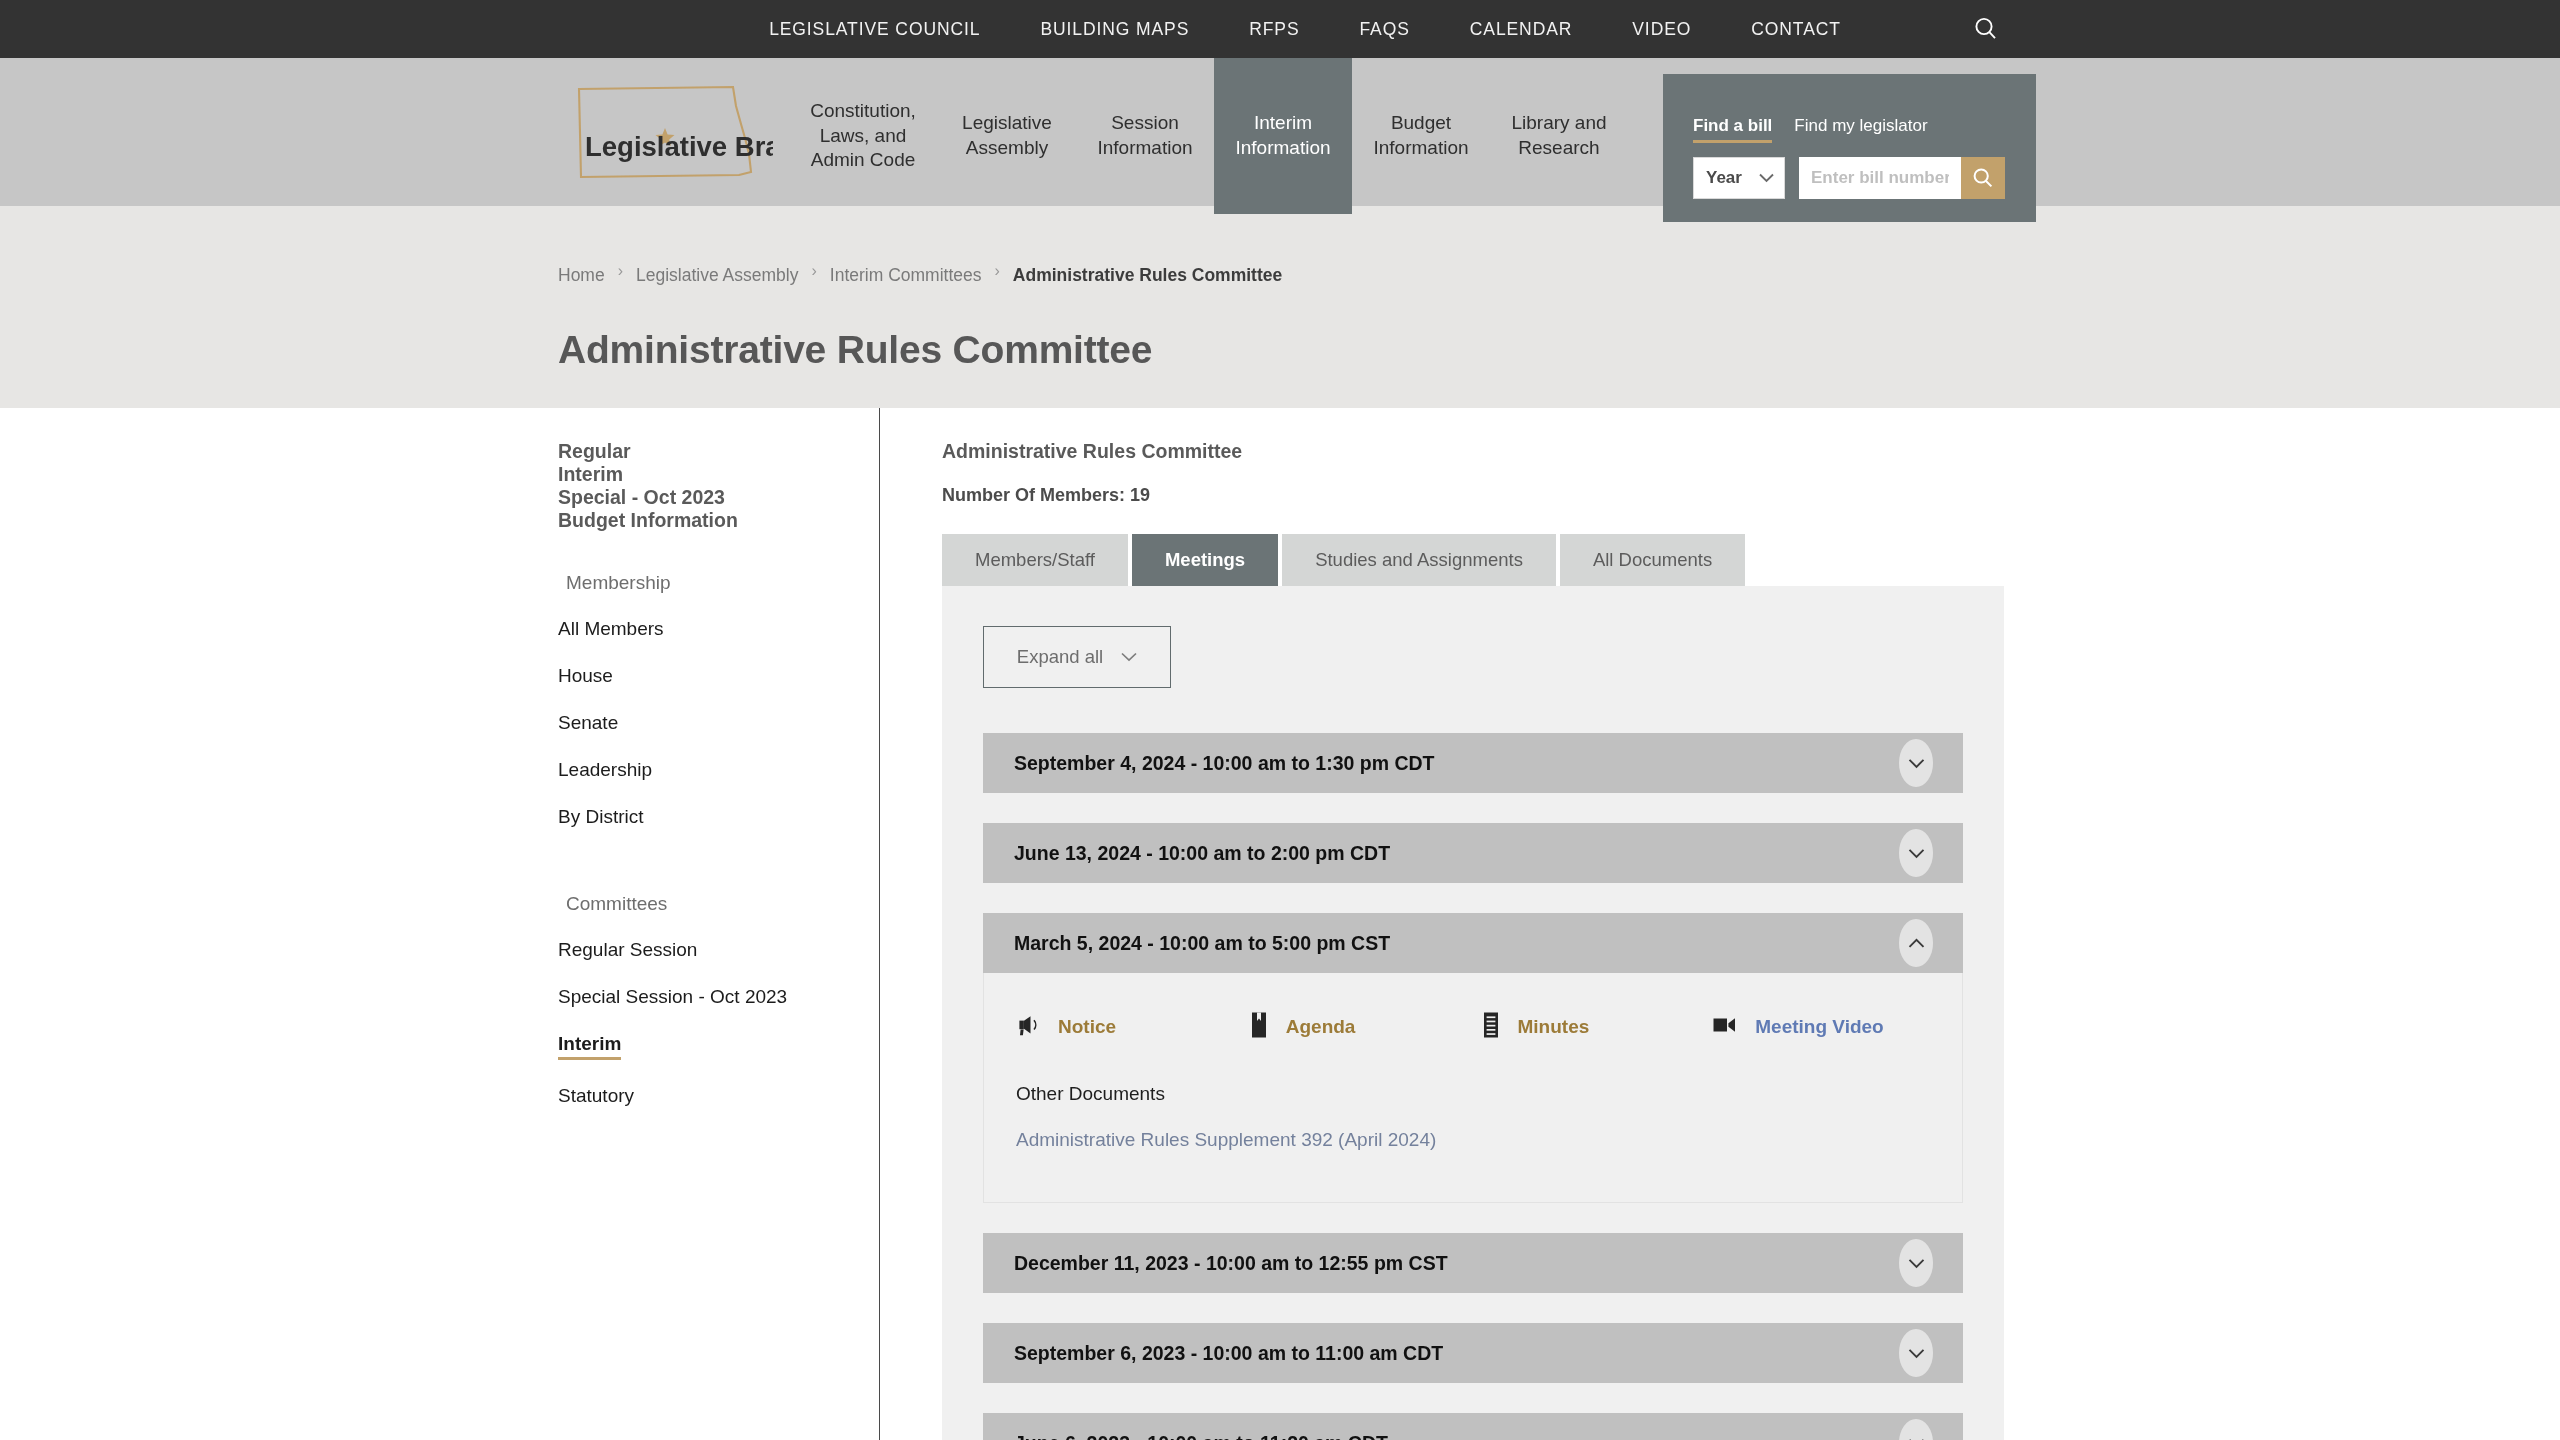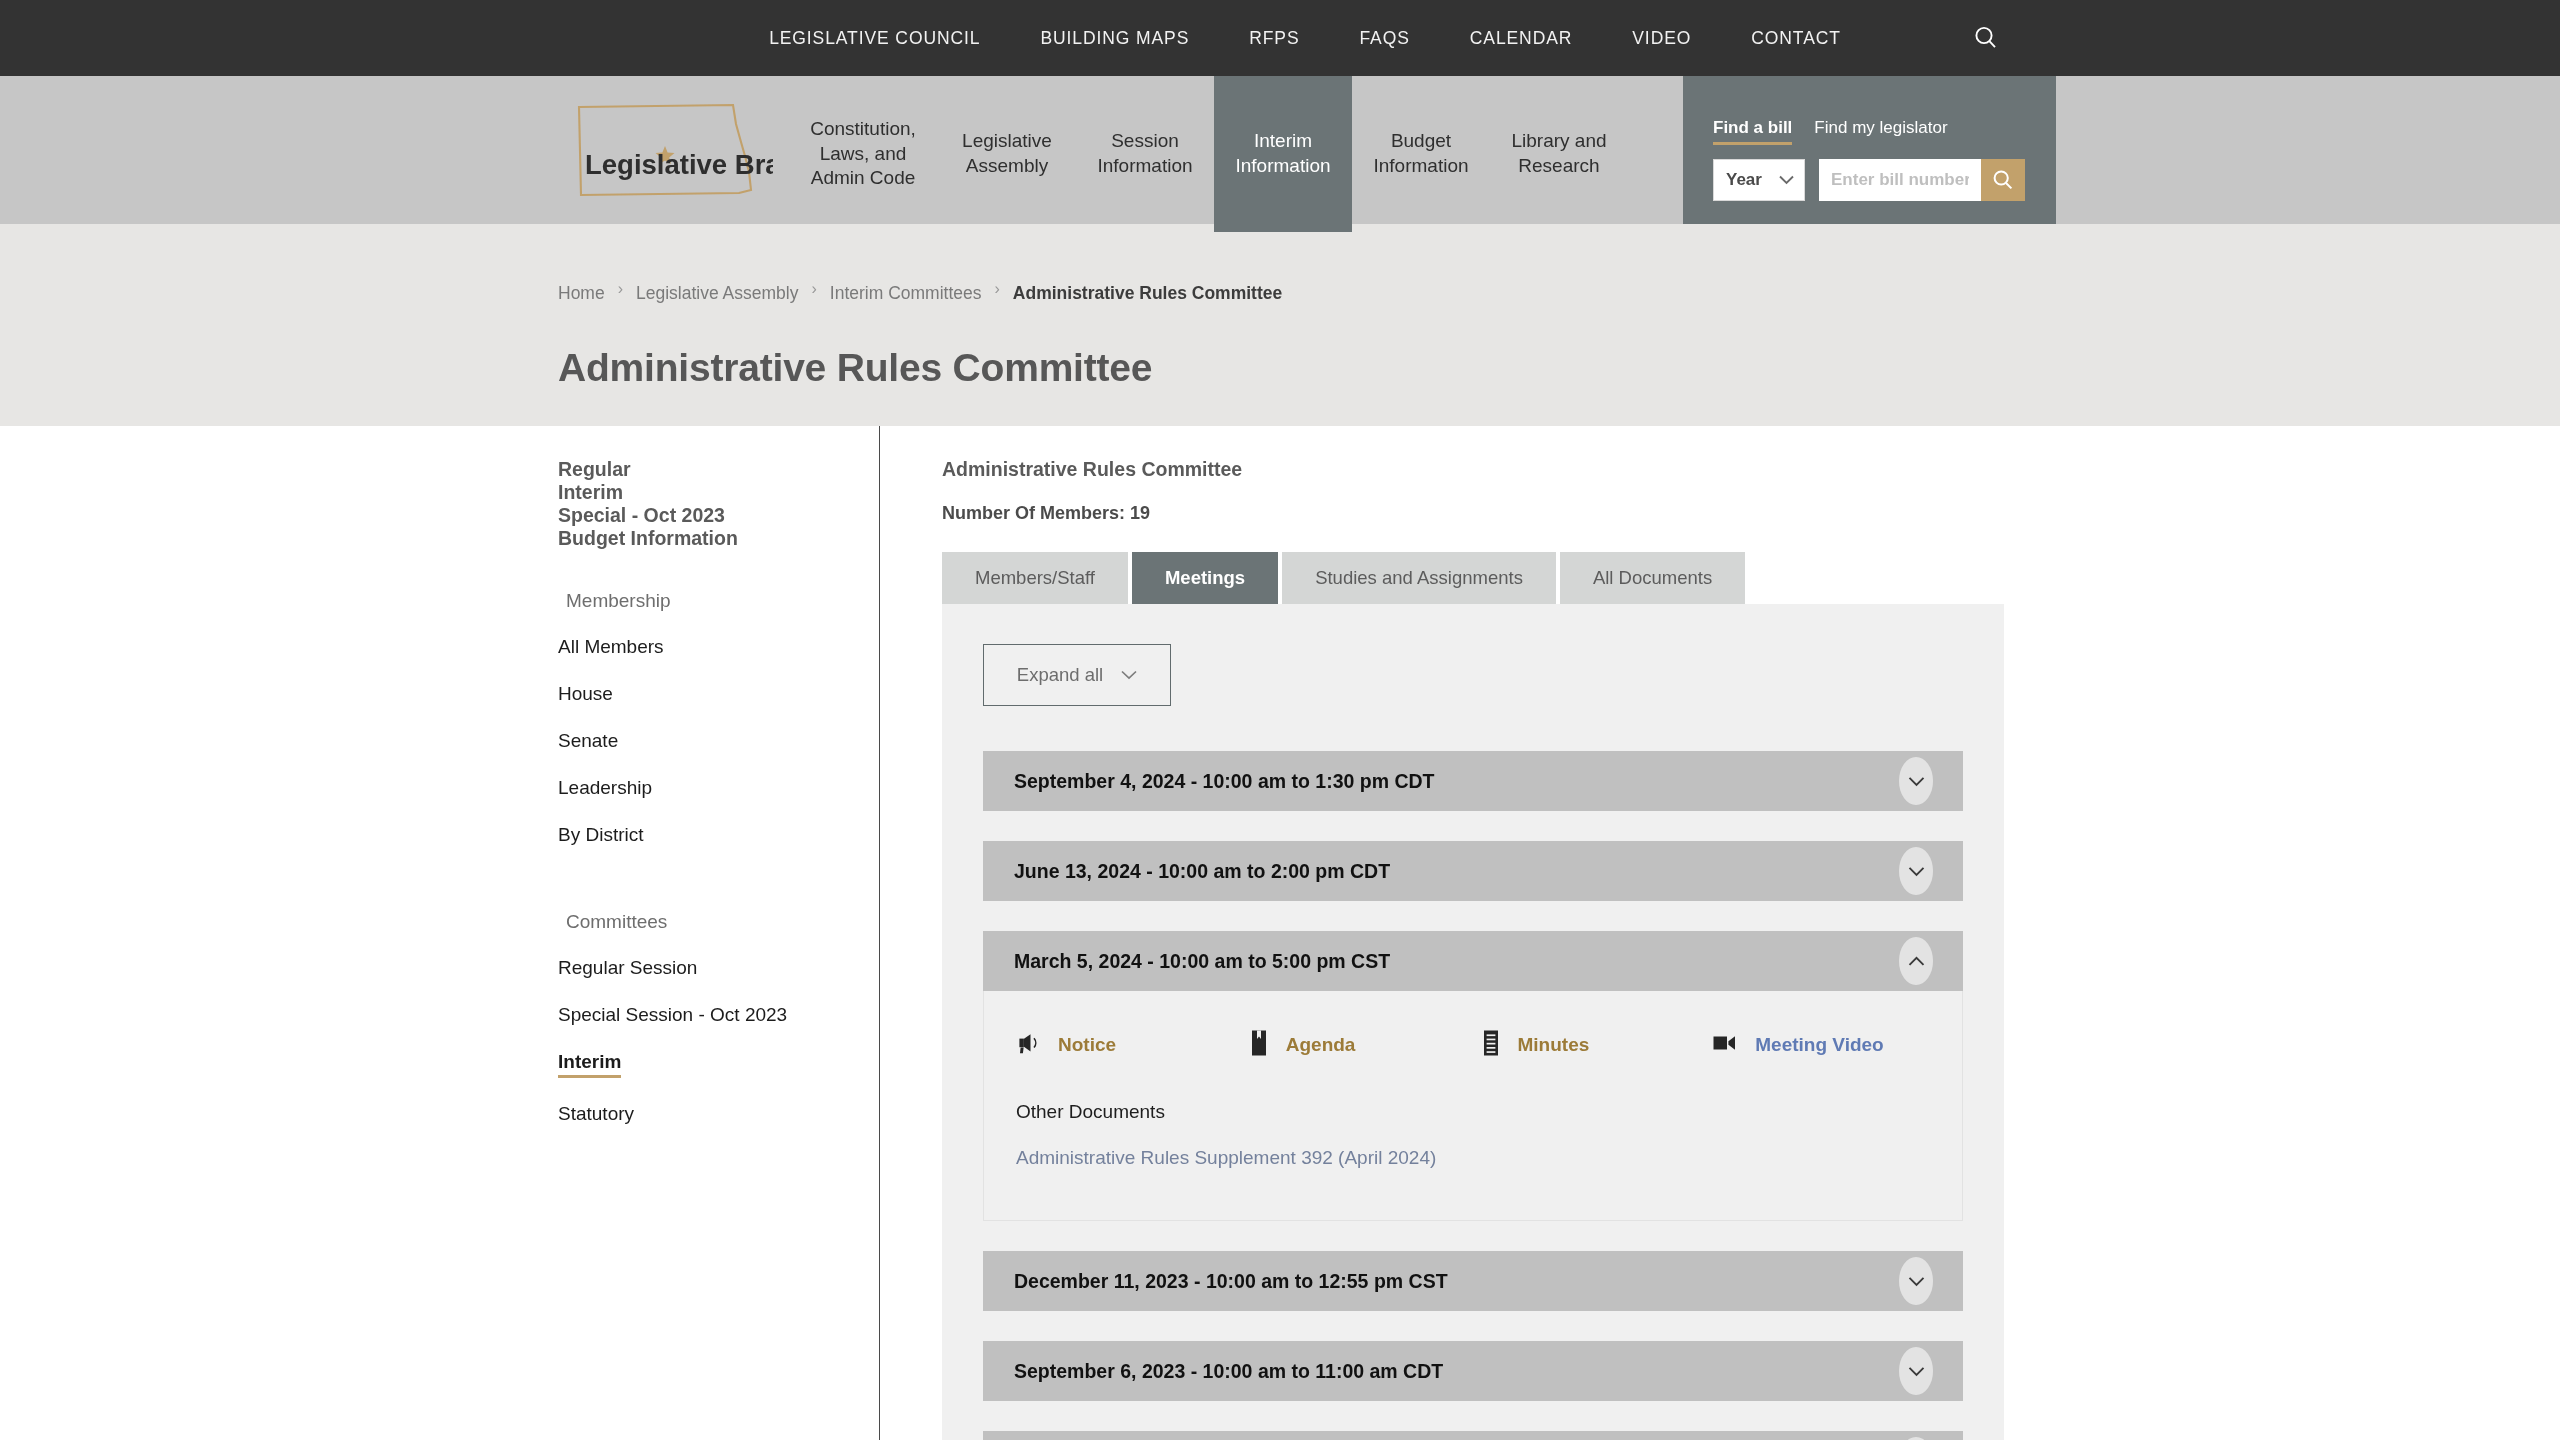--- a/index.html
+++ b/index.html
@@ -8,21 +8,21 @@
     width: 2560px;
     height: 1440px;
     overflow: hidden;
     background: #ffffff;
     font-family: "Liberation Sans", sans-serif;
     -webkit-font-smoothing: antialiased;
   }
 
   
   .topbar {
-    height: 76px;
+    height: 58px;
     background: #333333;
     display: flex;
     align-items: center;
     justify-content: center;
     gap: 0;
     position: relative;
   }
   .topbar-nav {
     display: flex;
     align-items: center;
@@ -90,26 +90,25 @@
   .mainnav-item.wide { width: 150px; }
   .mainnav-item.active {
     background: #6b7476;
     color: #ffffff;
   }
 
   
   .findbill {
     position: absolute;
     left: 1663px;
-    top: 0;
+    top: 16px;
     width: 373px;
     height: 148px;
     background: #6b7476;
     padding: 42px 30px 0 30px;
-    margin-left: 20px;
   }
   .findbill-tabs {
     display: flex;
     align-items: baseline;
     gap: 22px;
     margin-bottom: 14px;
   }
   .fb-tab {
     font-size: 17px;
     color: #ffffff;

